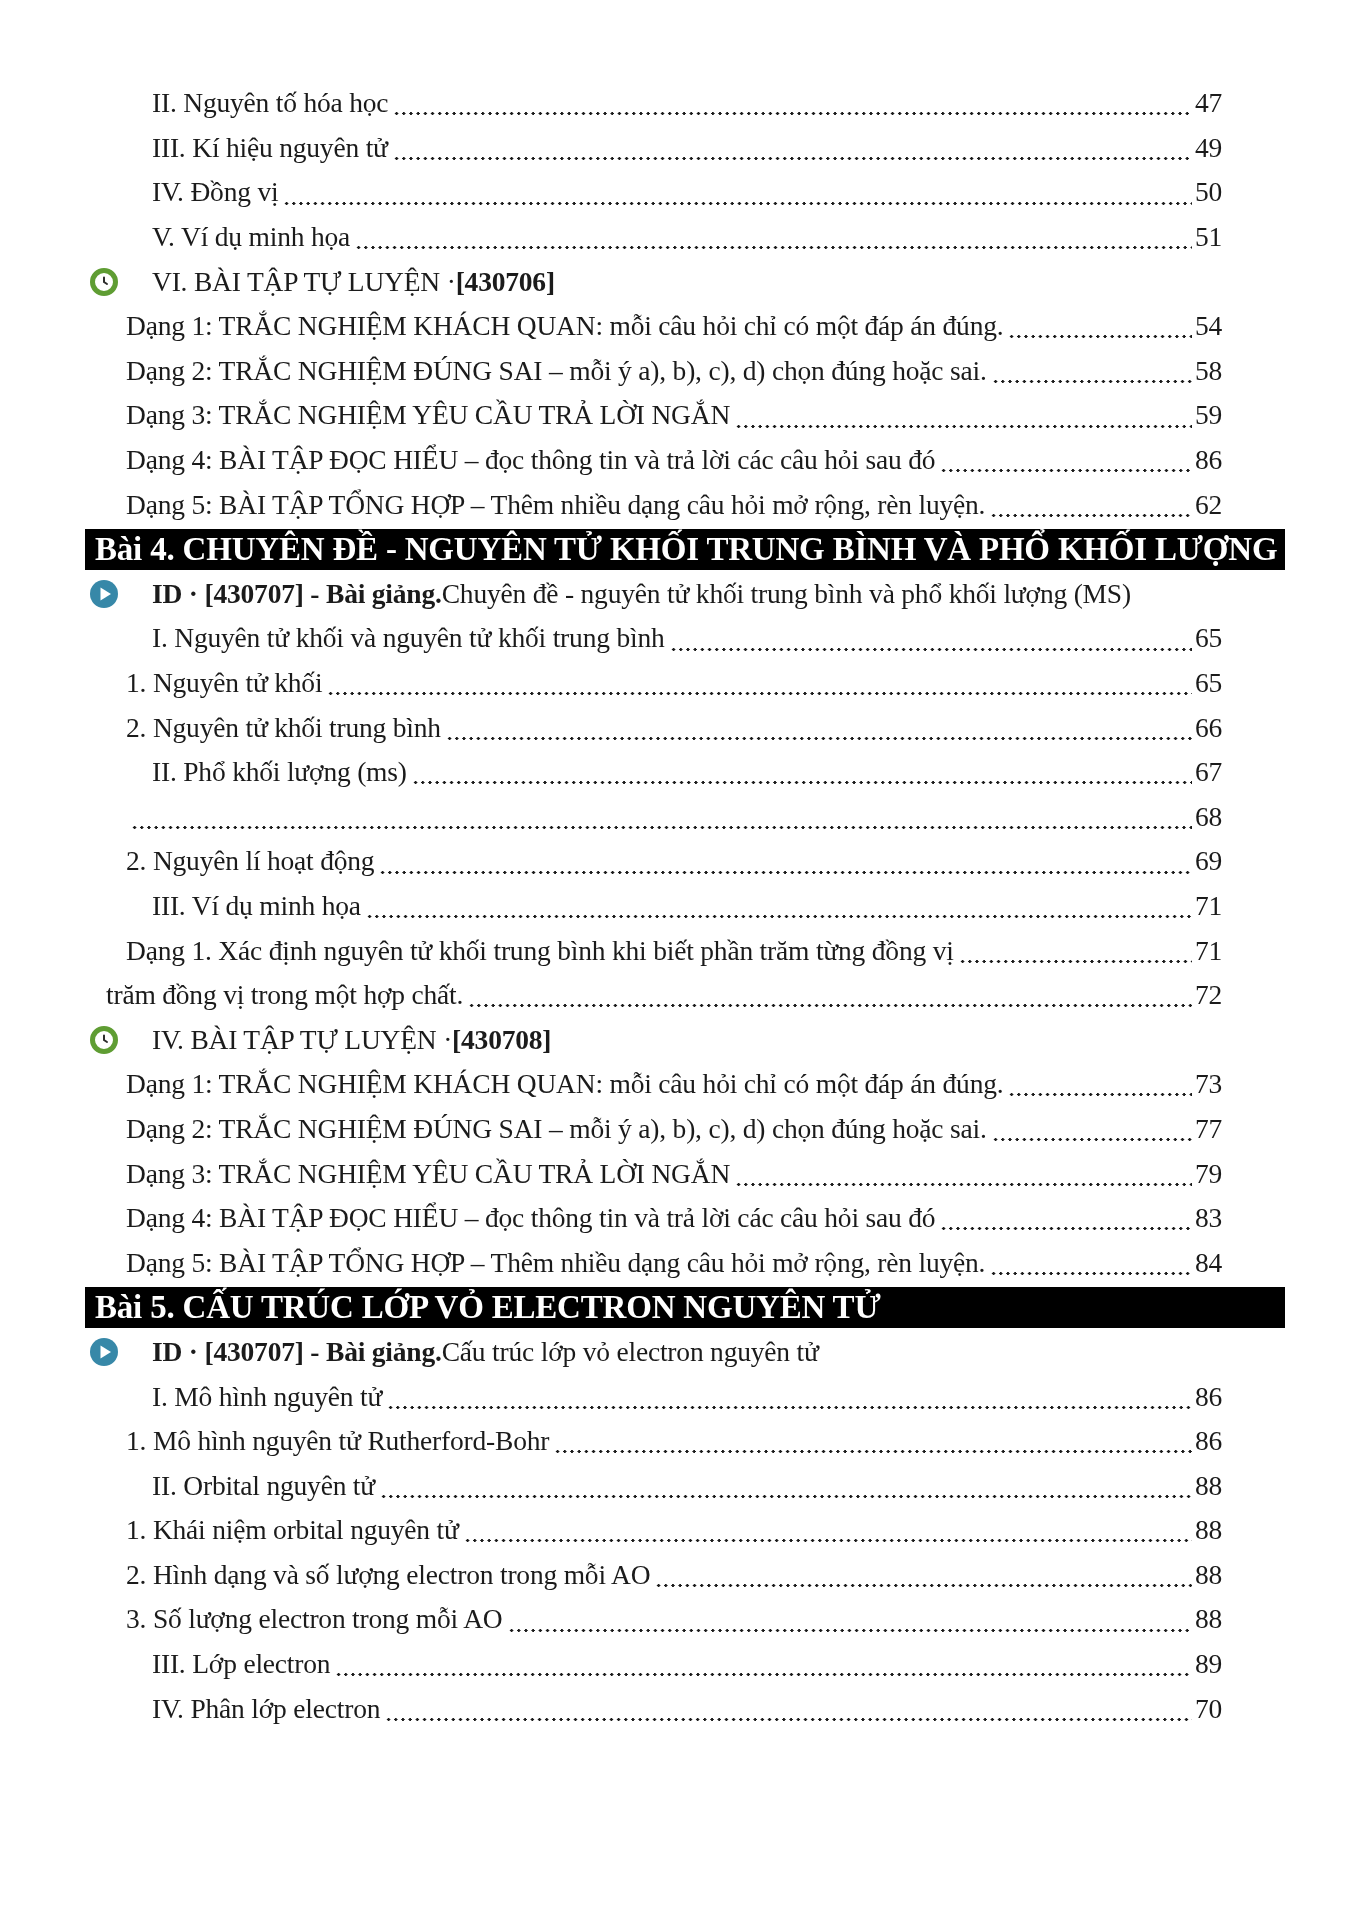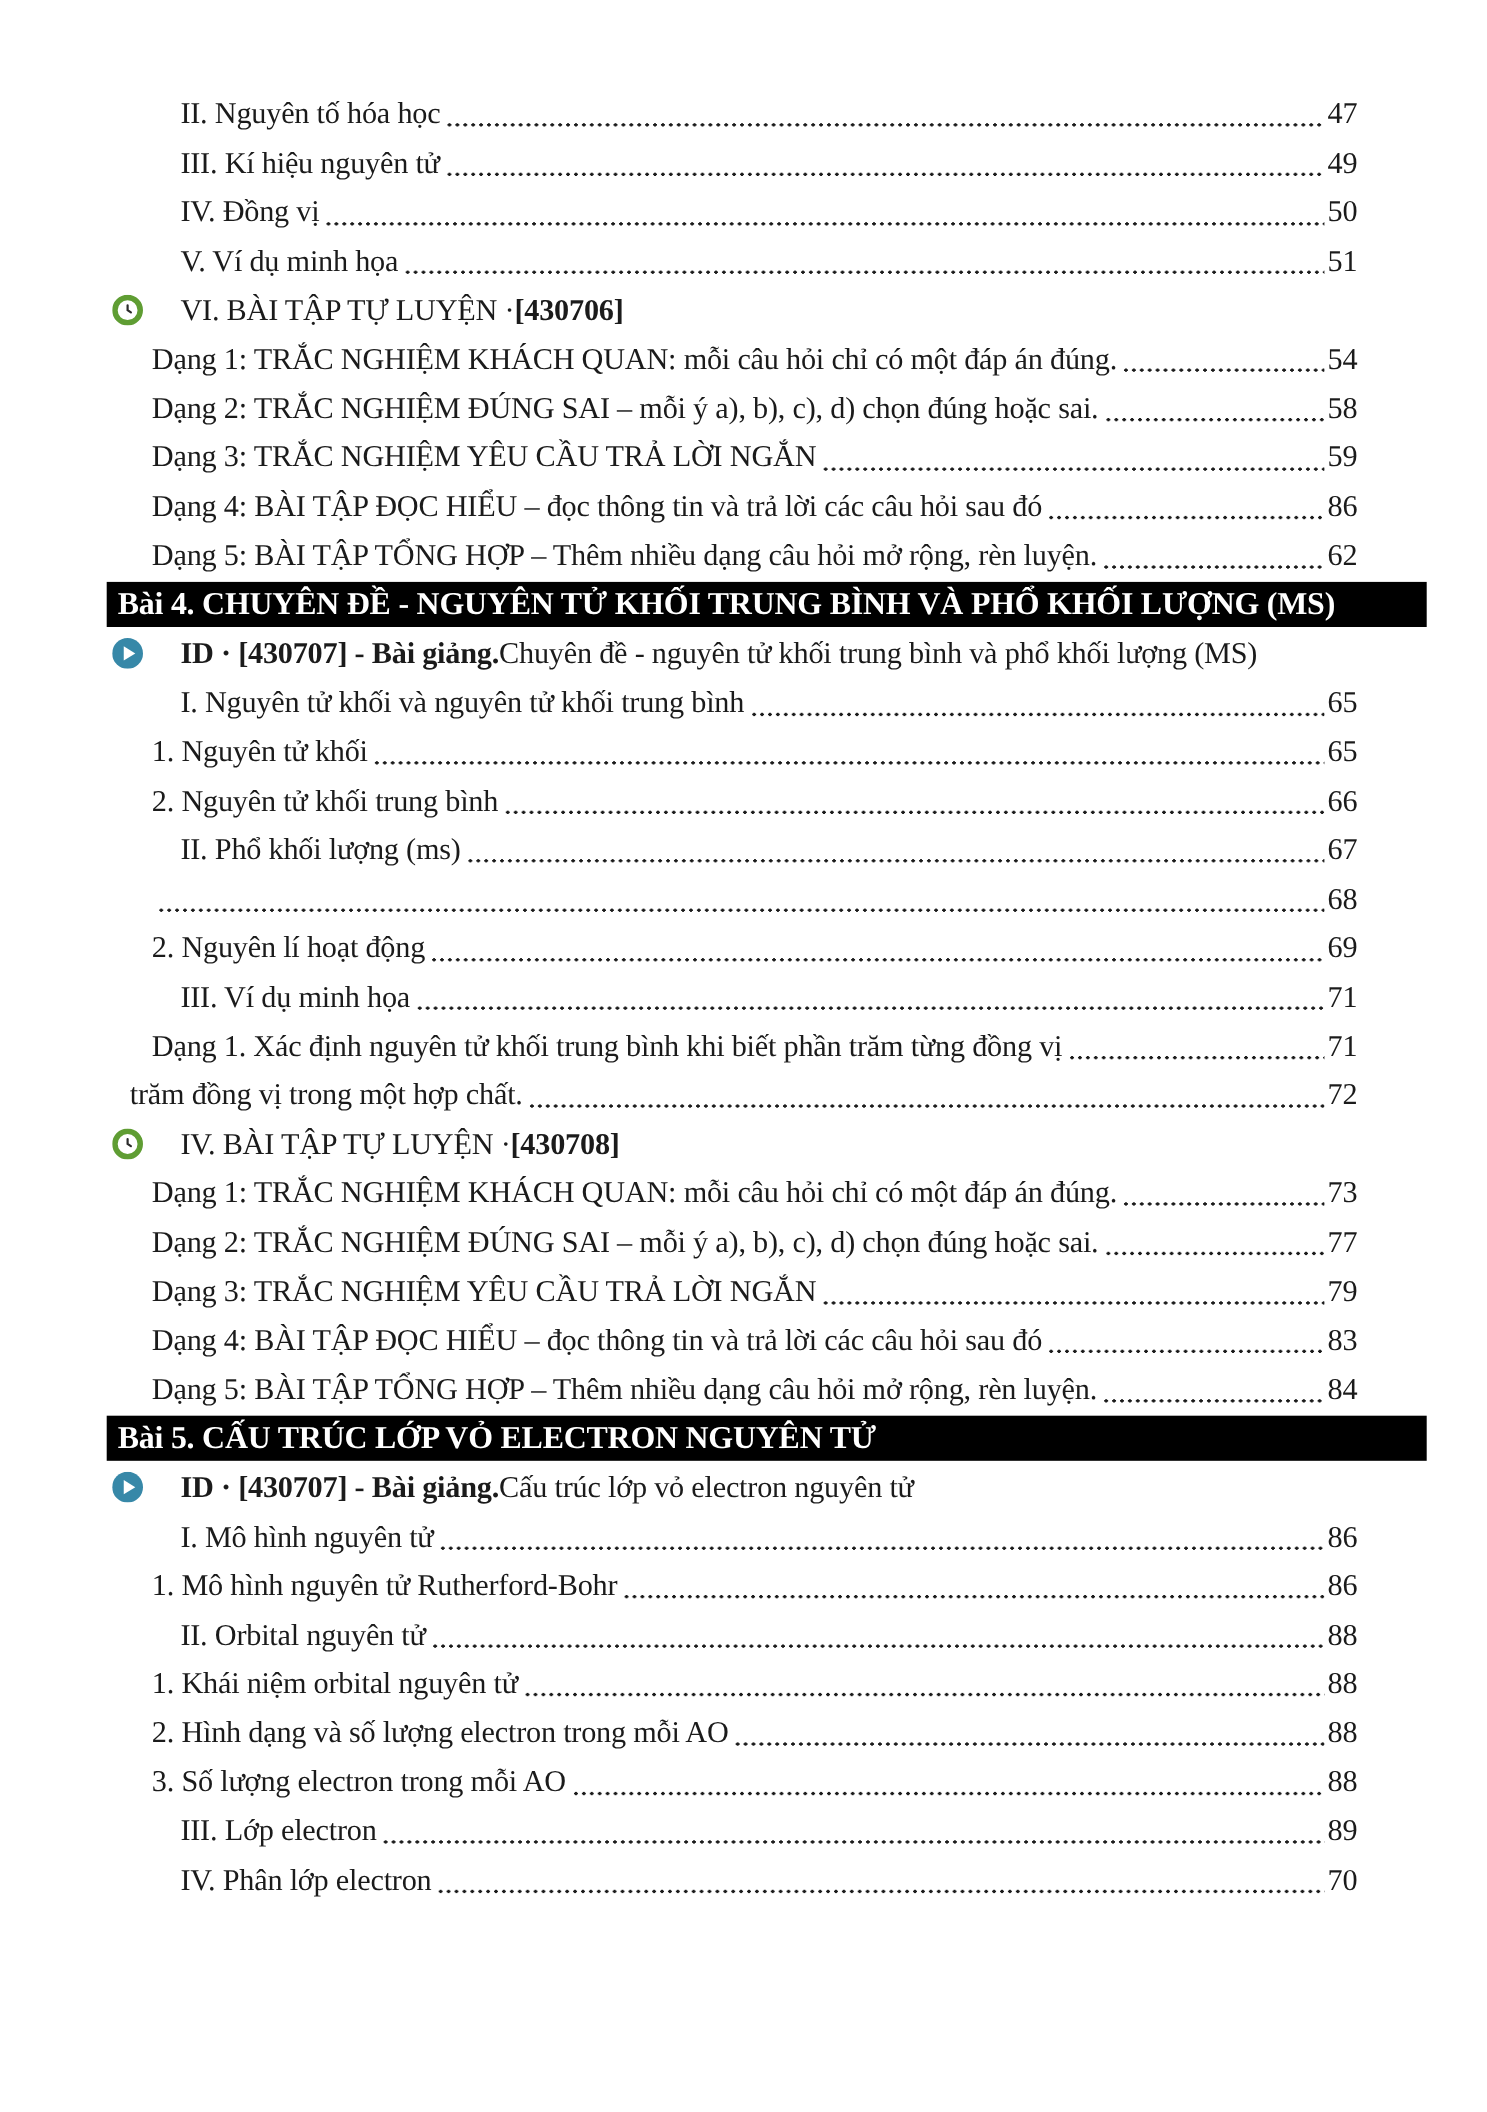--- a/index.html
+++ b/index.html
@@ -5,21 +5,21 @@
   html,body { margin:0; padding:0; background:#ffffff; }
   .page {
     position:relative;
     width:1352px; height:1920px;
     background:#ffffff;
     overflow:hidden;
     font-family:"Liberation Serif","DejaVu Serif",serif;
     color:#1b1b1b;
   }
   .rows {
-    position:absolute; top:81px; left:12px;
+    position:absolute; top:81px; left:0;
     width:1134px;
     padding-left:88px;
   }
   .row {
     display:flex;
     align-items:center;
     height:44.6px;
     font-size:27.5px;
     letter-spacing:-0.2px;
     white-space:nowrap;
@@ -41,21 +41,21 @@
   }
   .pagenum { flex:0 0 auto; }
   .row.barrow { margin-left:0; }
   .bar-inner {
     margin-left:-3px;
     width:1190px;
     height:41px;
     background:#000000;
     color:#ffffff;
     font-weight:700;
-    font-size:29px;
+    font-size:33px;
     letter-spacing:-0.2px;
     display:flex;
     align-items:center;
     padding-left:10px;
     flex:0 0 auto;
   }
   .iconrow .icon {
     flex:0 0 auto;
     width:28px; height:28px;
     margin-left:2px;

